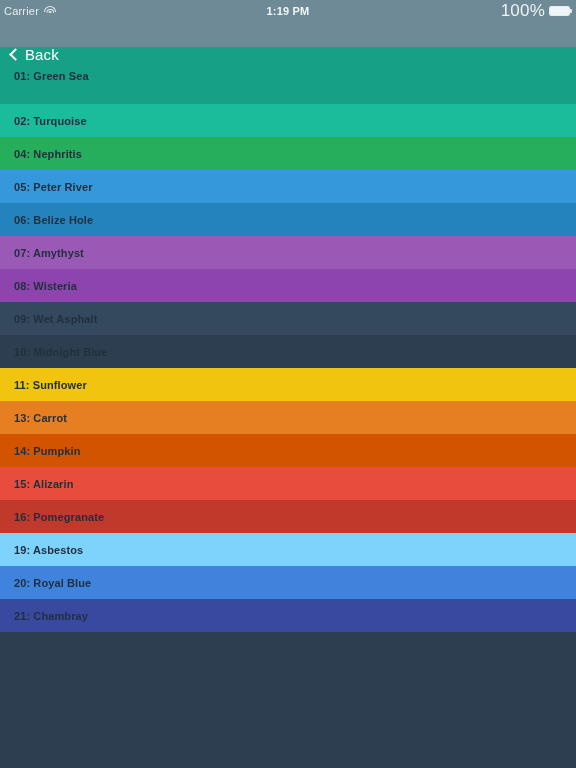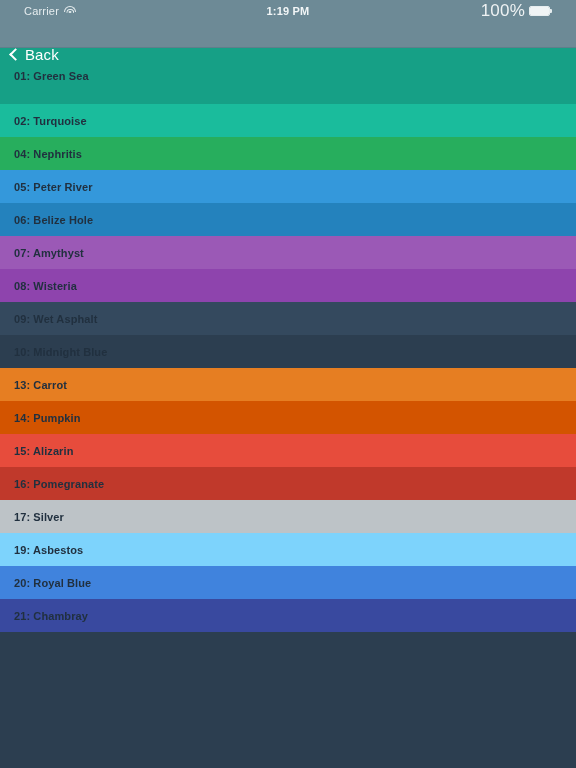--- a/index.html
+++ b/index.html
@@ -8,21 +8,21 @@
     font-family:"Liberation Sans", sans-serif;
     background:#2c3e50; overflow:hidden;
   }
   #screen { position:relative; width:576px; height:768px; overflow:hidden; }
 
   
   #status-bar {
     position:relative; height:22px; width:100%;
     background:#6d8a96;
     display:flex; align-items:center;
-    padding:0 24px;
+    padding:0 4px;
     color:#eef2f3;
     font-size:11px; letter-spacing:.2px;
   }
   #status-left  { display:flex; align-items:center; gap:5px; flex:0 0 auto; }
   #status-center{ position:absolute; left:0; right:0; text-align:center;
                   font-size:11px; font-weight:bold; color:#f2f6f7; pointer-events:none; }
   #status-right { margin-left:auto; display:flex; align-items:center; gap:4px; flex:0 0 auto; }
   .carrier-label { font-size:11px; color:#e6edef; }
   .wifi-icon { display:inline-block; width:12px; height:10px; position:relative; }
   .wifi-icon span {
@@ -125,34 +125,34 @@
       </div>
       <div class="color-row" style="background: rgb(142, 68, 173);">
         <span class="row-label" style="color: rgb(33, 48, 63);">08: Wisteria</span>
       </div>
       <div class="color-row" style="background: rgb(52, 73, 94);">
         <span class="row-label" style="color: rgb(33, 48, 63); text-align: right;">09: Wet Asphalt</span>
       </div>
       <div class="color-row" style="background: rgb(44, 62, 80);">
         <span class="row-label" style="color: rgb(33, 48, 63);">10: Midnight Blue</span>
       </div>
+      <div class="color-row" style="background: rgb(241, 196, 15);">
+        <span class="row-label" style="color: rgb(33, 48, 63);">11: Sunflower</span>
+      </div>
       <div class="color-row" style="background: rgb(230, 126, 34);">
         <span class="row-label" style="color: rgb(33, 48, 63);">13: Carrot</span>
       </div>
       <div class="color-row" style="background: rgb(211, 84, 0);">
         <span class="row-label" style="color: rgb(33, 48, 63);">14: Pumpkin</span>
       </div>
       <div class="color-row" style="background: rgb(231, 76, 60);">
         <span class="row-label" style="color: rgb(33, 48, 63);">15: Alizarin</span>
       </div>
       <div class="color-row" style="background: rgb(192, 57, 43);">
         <span class="row-label" style="color: rgb(33, 48, 63);">16: Pomegranate</span>
-      </div>
-      <div class="color-row" style="background: rgb(189, 195, 199);">
-        <span class="row-label" style="color: rgb(33, 48, 63);">17: Silver</span>
       </div>
       <div class="color-row" style="background: #7dd3fc;">
         <span class="row-label" style="color: rgb(33, 48, 63);">19: Asbestos</span>
       </div>
       <div class="color-row" style="background: rgb(64, 131, 221);">
         <span class="row-label" style="color: rgb(33, 48, 63);">20: Royal Blue</span>
       </div>
       <div class="color-row" style="background: rgb(57, 73, 159);">
         <span class="row-label" style="color: rgb(33, 48, 63);">21: Chambray</span>
       </div>

